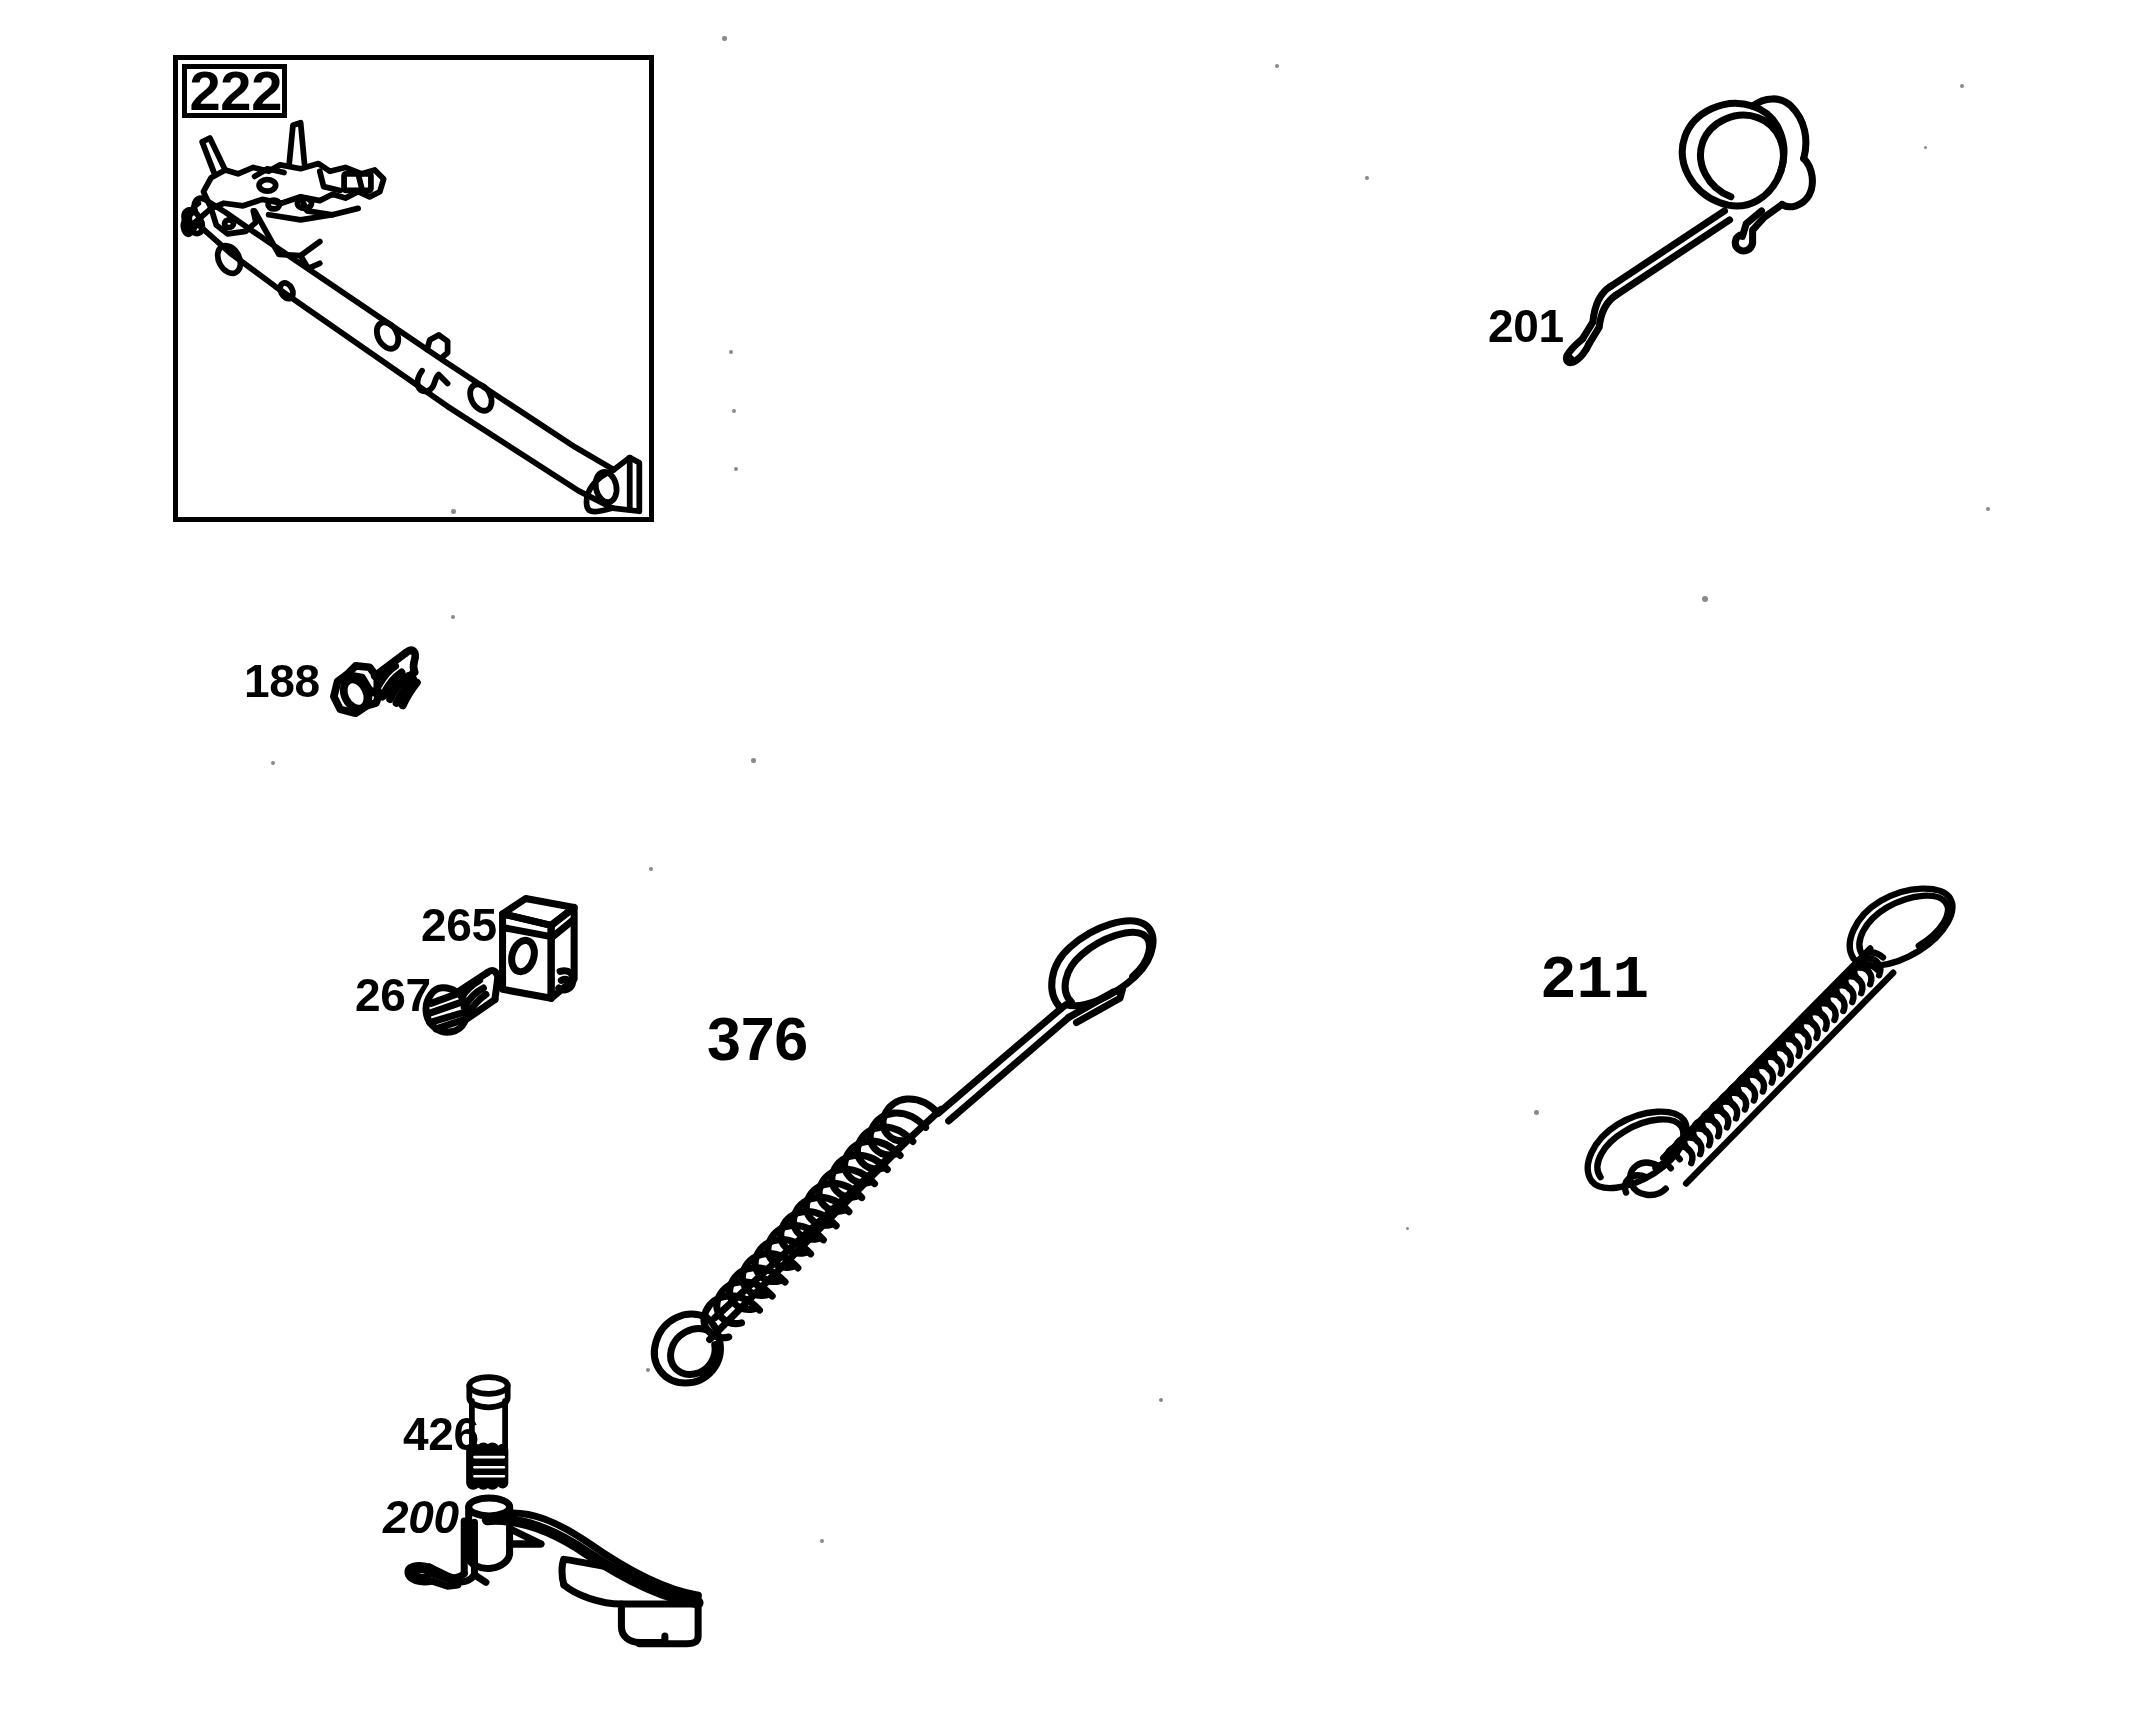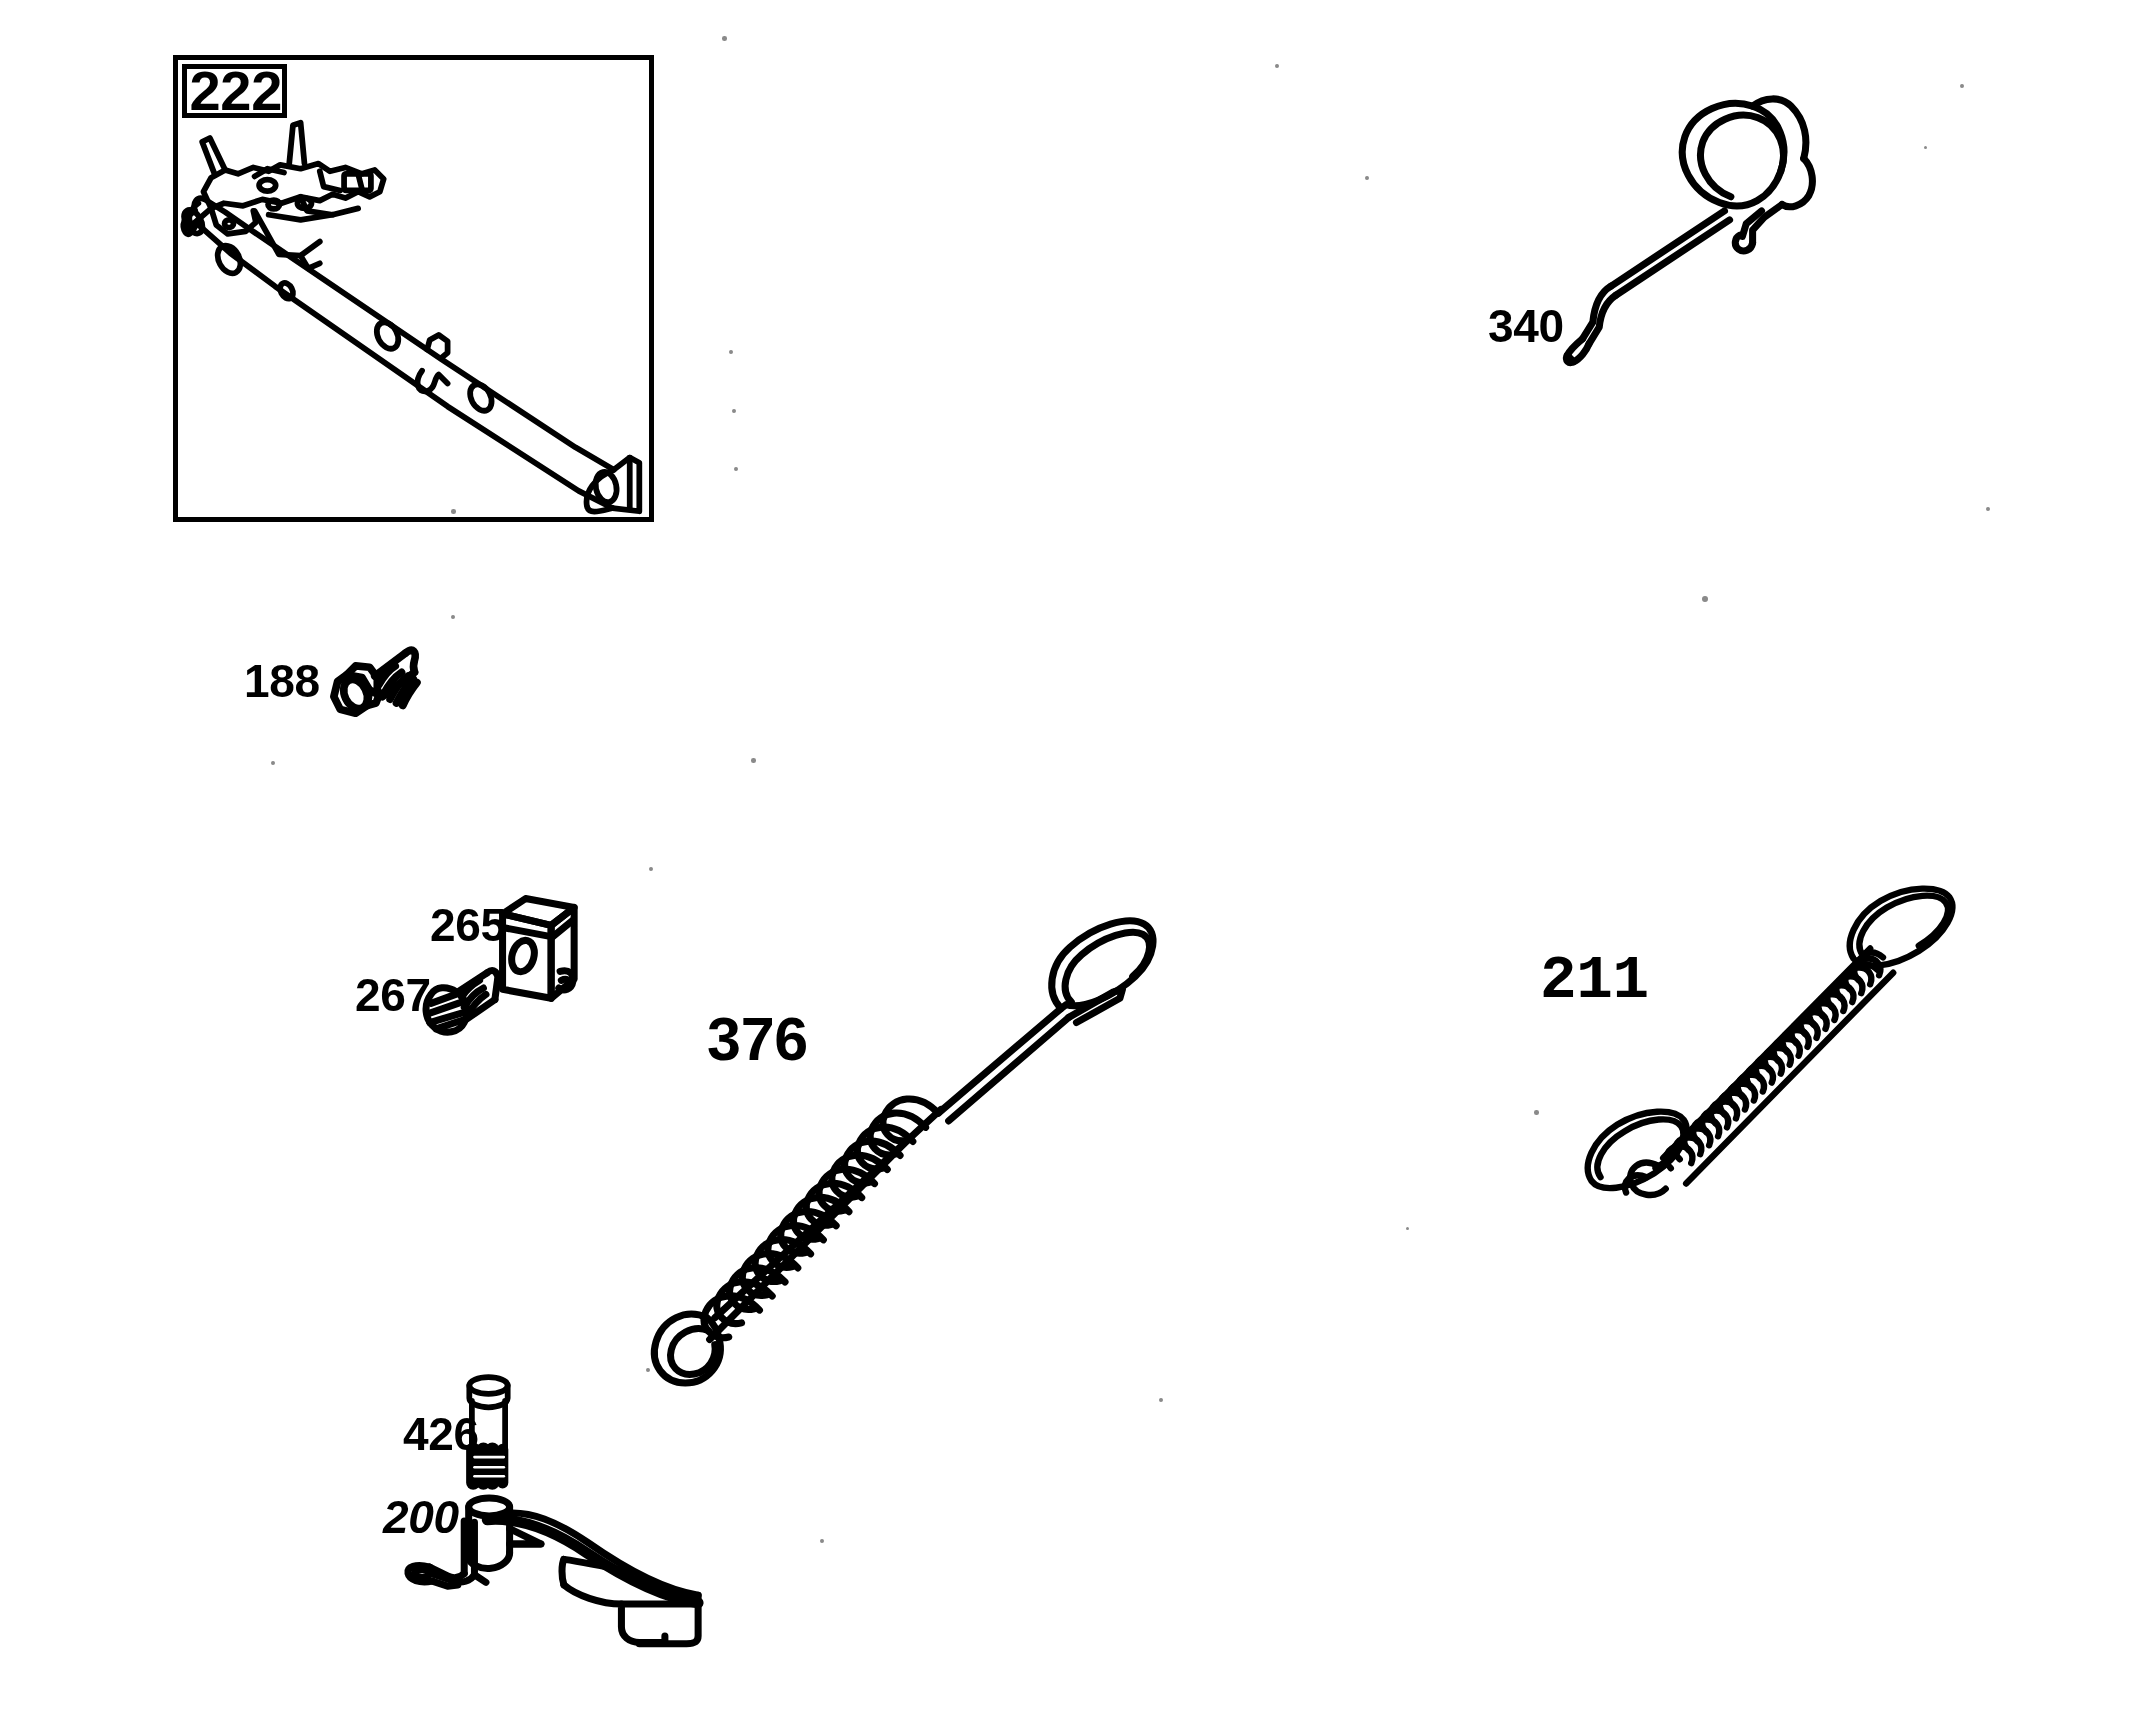--- a/index.html
+++ b/index.html
@@ -373,25 +373,25 @@
 
       <path d="M882 2440 C 878 2448 878 2468 882 2480"></path>
       <path d="M882 2480 C 900 2496 940 2510 972 2510 L 972 2546 C 972 2560 984 2570 1000 2570
                L 1040 2570 L 1040 2560"></path>
       <path d="M1092 2496 L 1092 2560 C 1092 2570 1084 2572 1074 2572 L 1000 2572"></path>
       <path d="M882 2440 C 912 2444 950 2452 986 2460"></path>
       <path d="M972 2510 L 1092 2510"></path>
     </g>
   </svg>
 
-  <span class="callout cal-md" style="left:1488px; top:303px;">340</span>
+  <span class="callout cal-md" style="left:1488px; top:303px;">201</span>
 
   <span class="callout cal-md" style="left:244px; top:658px;">188</span>
 
-  <span class="callout cal-md" style="left:421px; top:902px;margin-left:9px;">265</span>
+  <span class="callout cal-md" style="left:421px; top:902px;">265</span>
 
   <span class="callout cal-md" style="left:355px; top:972px;">267</span>
 
   <span class="callout cal-xl" style="left:707px; top:1009px;">376</span>
 
   <span class="callout cal-xl" style="left:1540px; top:950px;font-family:Liberation Mono, monospace;">211</span>
 
   <span class="callout cal-md" style="left:395px; top:1411px;margin-left:8px;">426</span>
 
   <span class="callout cal-md" style="left:383px; top:1494px;font-style:italic;">200</span>

